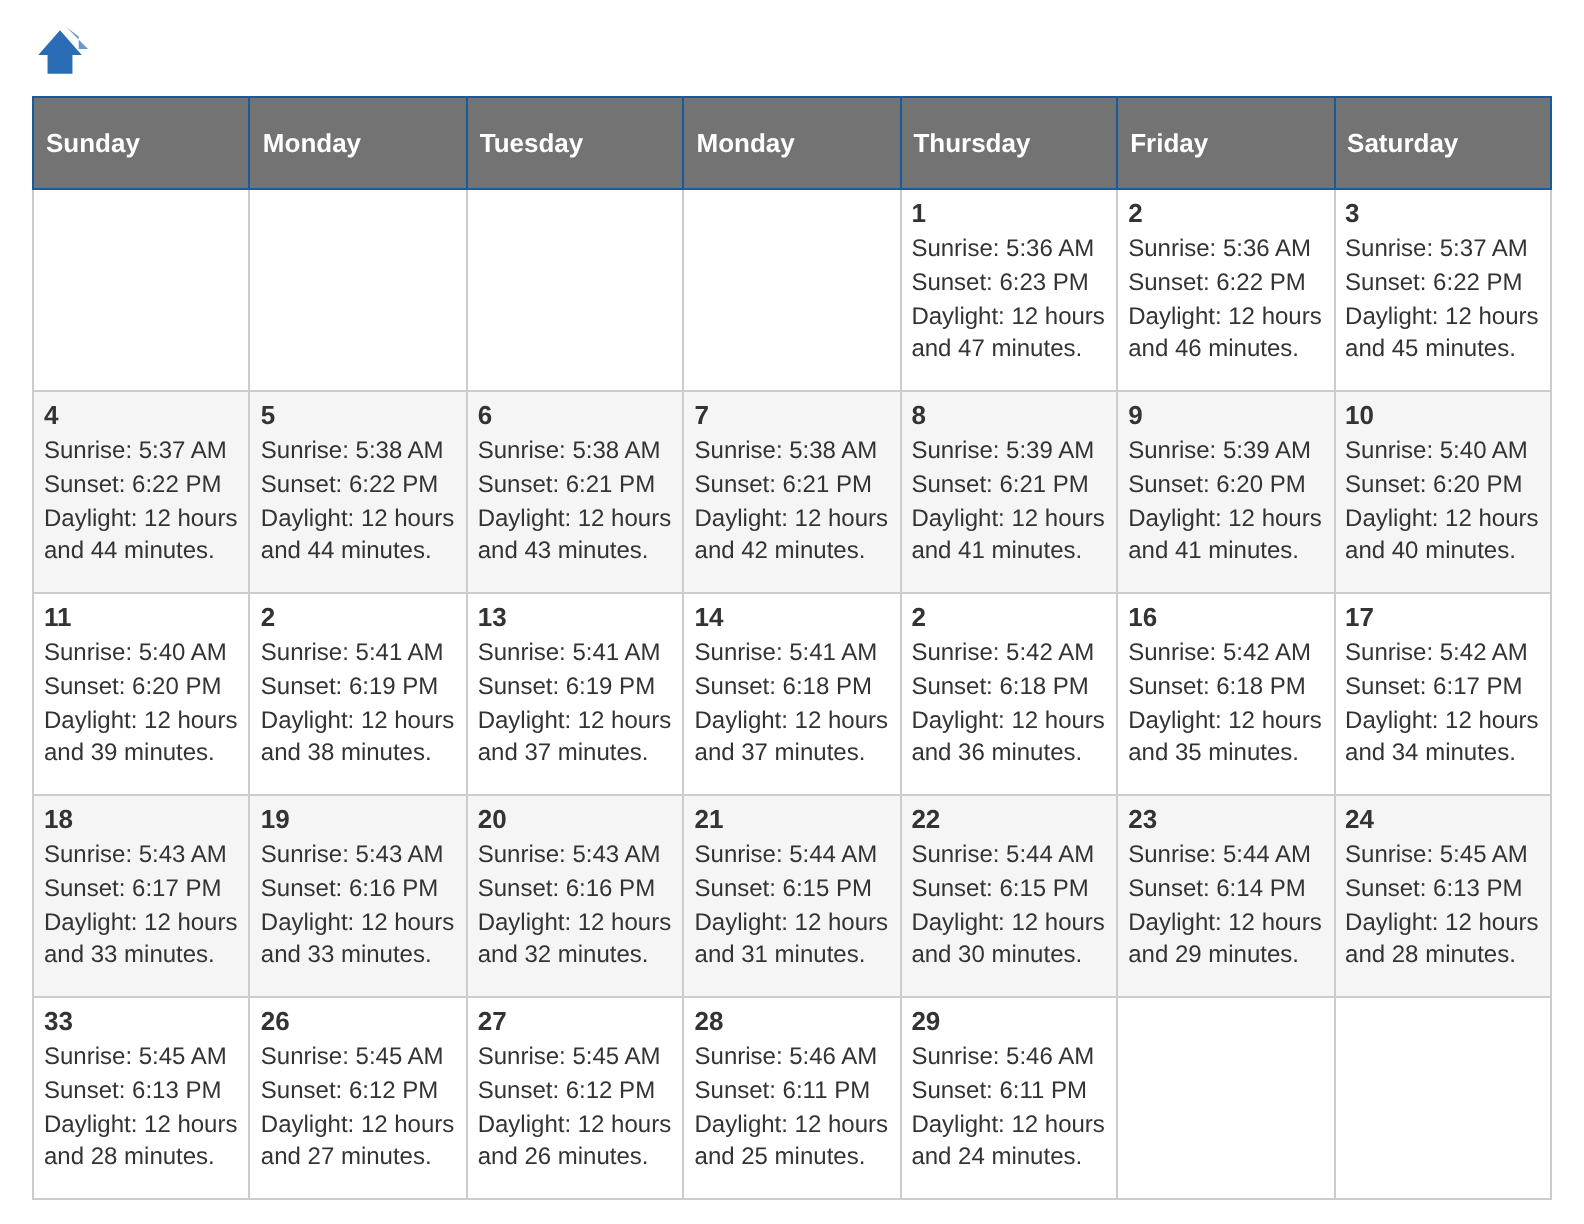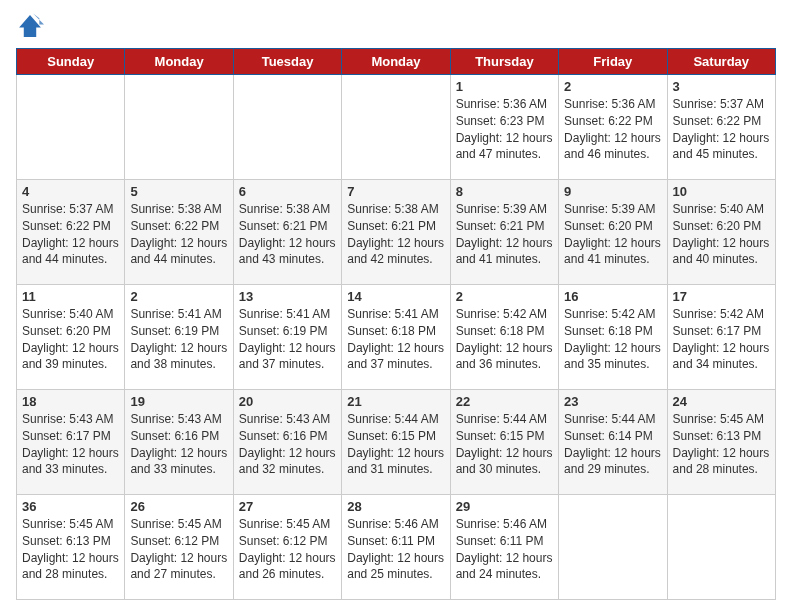--- a/index.html
+++ b/index.html
@@ -59,24 +59,24 @@
       font-size: 14px;
       color: #555;
     }
     .calendar {
       flex: 1;
       border-collapse: collapse;
       width: 100%;
       table-layout: fixed;
     }
     .calendar th {
-      background: #b91c1c;
+      background: #737373;
       color: #fff;
-      text-align: center;
-      padding: 5px 6px;
+      text-align: left;
+      padding: 15px 6px;
       font-size: 13px;
       border: 1px solid #1a5a9a;
     }
     .calendar td {
       border: 1px solid #ccc;
       vertical-align: top;
       padding: 4px 5px;
       font-size: 10.5px;
       color: #333;
       background: #fff;
@@ -309,21 +309,21 @@
           <td>
             <span class="day-num">24</span>
             <div class="day-info" style="white-space: pre-line;">Sunrise: 5:45 AM
 Sunset: 6:13 PM
 Daylight: 12 hours
 and 28 minutes.</div>
           </td>
         </tr>
         <tr>
           <td>
-            <span class="day-num">36</span>
+            <span class="day-num">33</span>
             <div class="day-info" style="white-space: pre-line;">Sunrise: 5:45 AM
 Sunset: 6:13 PM
 Daylight: 12 hours
 and 28 minutes.</div>
           </td>
           <td>
             <span class="day-num">26</span>
             <div class="day-info" style="white-space: pre-line;">Sunrise: 5:45 AM
 Sunset: 6:12 PM
 Daylight: 12 hours

